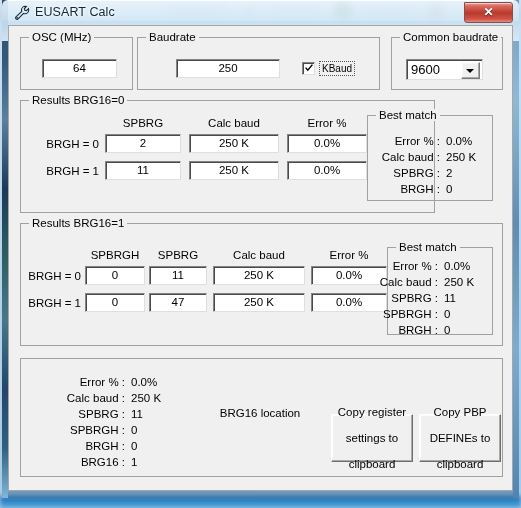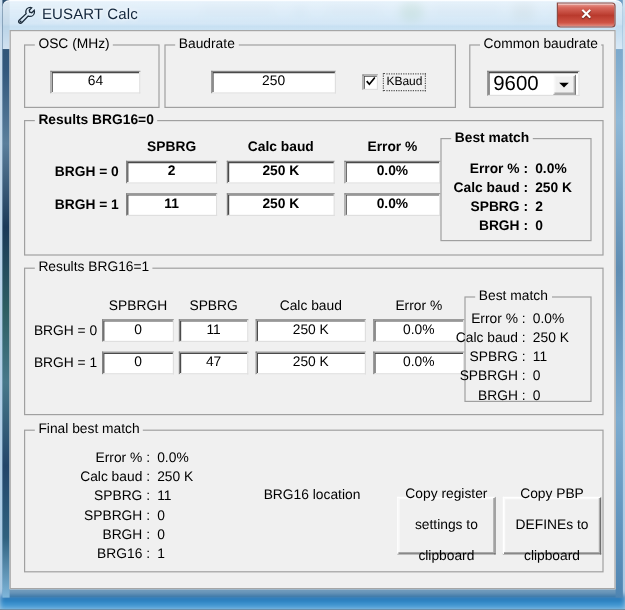--- a/index.html
+++ b/index.html
@@ -188,21 +188,21 @@
   .lbl.c { text-align: center; }
 
   
   .combo {
     position: absolute;
     box-sizing: border-box;
     background: #fff;
     border: 1px solid;
     border-color: #848484 #dfdfdf #dfdfdf #848484;
     box-shadow: inset 1px 1px 0 #4a4a4a;
-    font-size: 17px;
+    font-size: 13px;
     line-height: 19px;
     padding-left: 4px;
     color: #000;
     white-space: nowrap;
     overflow: hidden;
     cursor: default;
   }
   .combo .arrow-btn {
     position: absolute;
     right: 2px; top: 2px;
@@ -312,21 +312,21 @@
     </div>
 
     <div class="grp" style="left:382px; top:11px; width:112px; height:53px;">
       <span class="grp-label">Common baudrate</span>
       <div class="combo" style="left:14px; top:21px; width:77px; height:21px;">
         <span>9600</span>
         <span class="arrow-btn"></span>
       </div>
     </div>
 
-    <div class="grp" style="left:11px; top:74px; width:483px; height:113px;font-weight:bold;">
+    <div class="grp" style="left:11px; top:74px; width:415px; height:113px;">
       <span class="grp-label">Results BRG16=0</span>
 
       <div class="lbl c" style="left:84px; top:16px; width:76px;">SPBRG</div>
       <div class="lbl c" style="left:168px; top:16px; width:90px;">Calc baud</div>
       <div class="lbl c" style="left:266px; top:16px; width:80px;">Error %</div>
 
       <div class="lbl r" style="left:8px; top:37px; width:70px;">BRGH = 0</div>
       <div class="field" style="left:84px; top:33px; width:76px; height:19px;">2</div>
       <div class="field" style="left:168px; top:33px; width:90px; height:19px;">250 K</div>
       <div class="field" style="left:266px; top:33px; width:80px; height:19px;">0.0%</div>
@@ -378,21 +378,20 @@
         <div class="lbl r" style="left:-22px; top:44px; width:72px;">SPBRG :</div>
         <div class="lbl" style="left:56px; top:44px;">11</div>
         <div class="lbl r" style="left:-22px; top:60px; width:72px;">SPBRGH :</div>
         <div class="lbl" style="left:56px; top:60px;">0</div>
         <div class="lbl r" style="left:-22px; top:76px; width:72px;">BRGH :</div>
         <div class="lbl" style="left:56px; top:76px;">0</div>
       </div>
     </div>
 
     <div class="grp" style="left:11px; top:332px; width:483px; height:119px;">
-      <span class="grp-label">Final best match</span>
 
       <div class="lbl r" style="left:14px; top:17px; width:90px;">Error % :</div>
       <div class="lbl" style="left:110px; top:17px;">0.0%</div>
 
       <div class="lbl r" style="left:14px; top:33px; width:90px;">Calc baud :</div>
       <div class="lbl" style="left:110px; top:33px;">250 K</div>
 
       <div class="lbl r" style="left:14px; top:49px; width:90px;">SPBRG :</div>
       <div class="lbl" style="left:110px; top:49px;">11</div>
 

